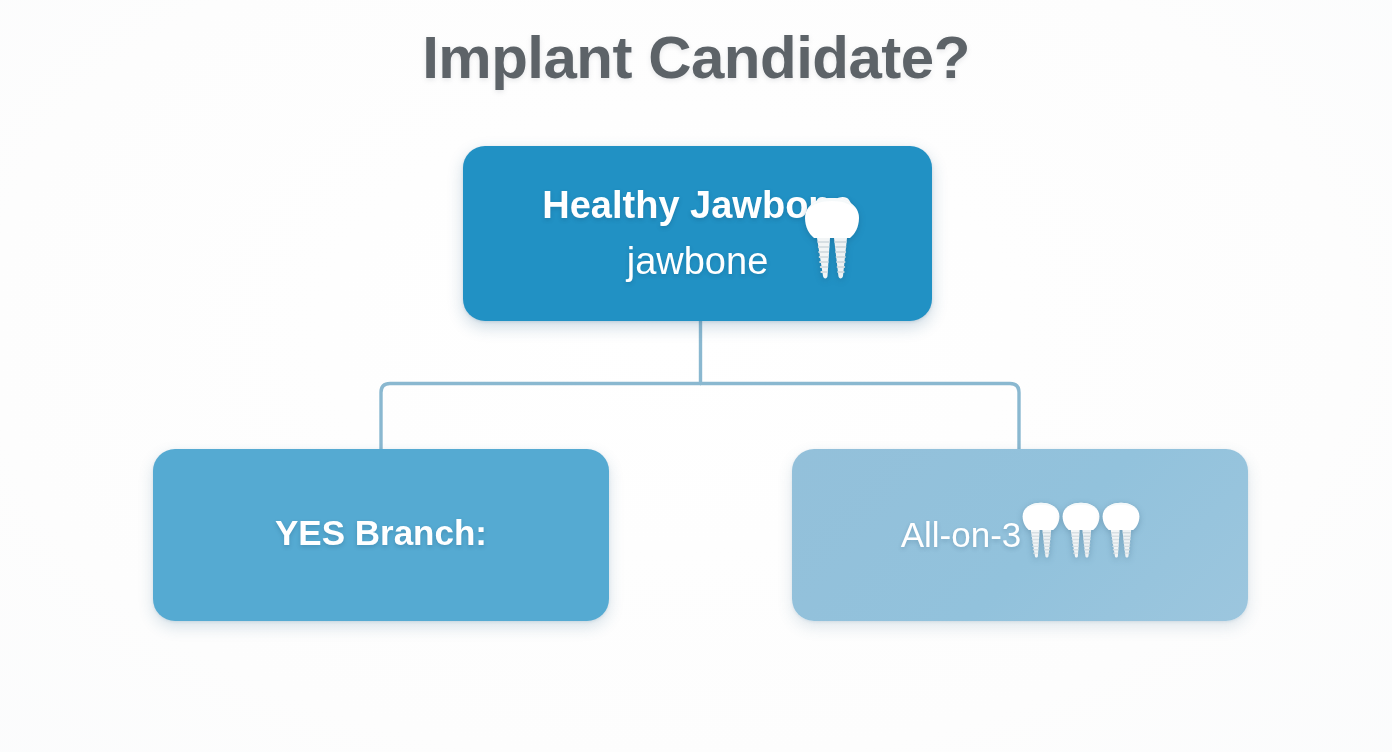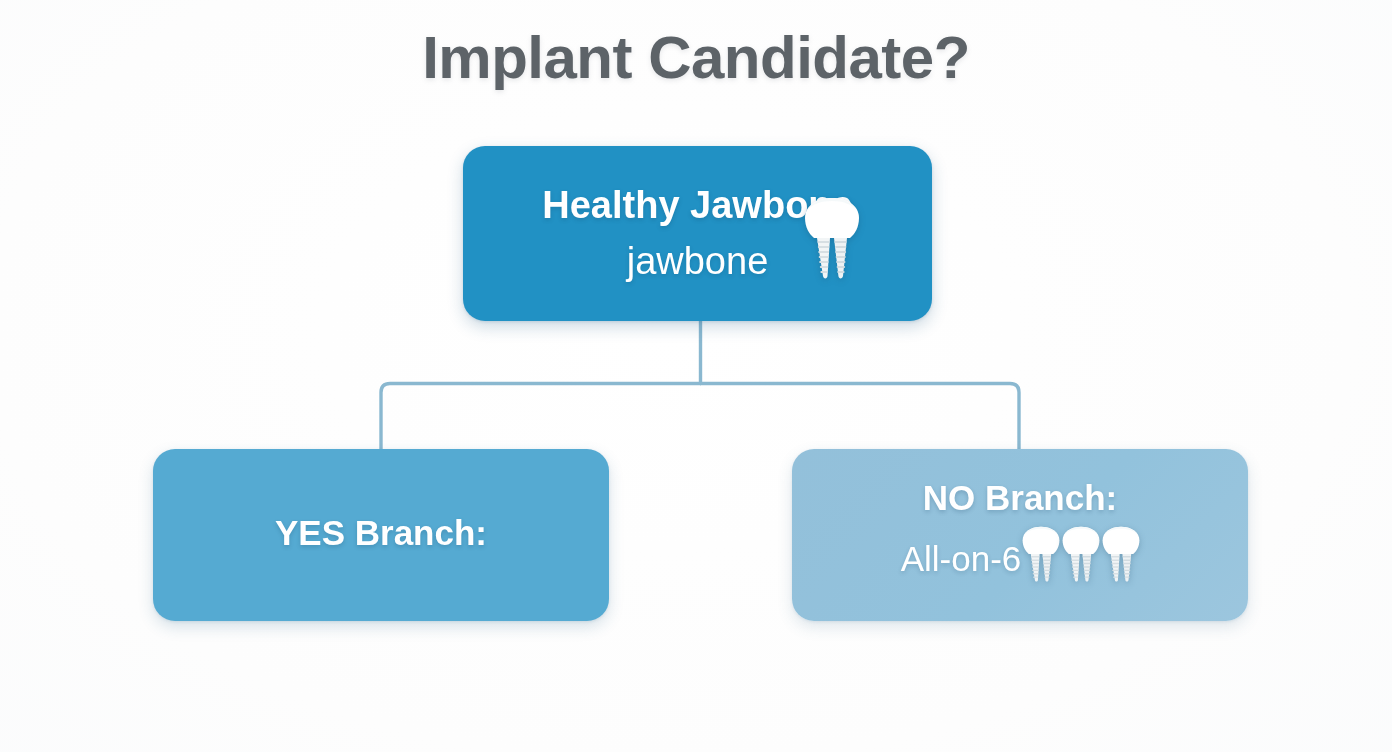--- a/index.html
+++ b/index.html
@@ -198,23 +198,22 @@
         </g>
       </svg>
     </span>
   </div>
 
   <div class="node" id="node-yes">
     <div class="node-line1">YES Branch:</div>
   </div>
 
   <div class="node" id="node-no">
-    <div class="node-line1">NO Branch:</div>
     <div class="node-line2">
-      <span>All-on-6</span>
+      <span>All-on-3</span>
       <span class="no-implant-row" id="no-implant-row">
           <span class="implant-icon"><svg width="44" height="60" viewBox="0 0 64 88">
               <path d="M32 4 C 16 4, 5 12, 5 24 C 5 33, 9 40, 14 44 L 50 44 C 55 40, 59 33, 59 24 C 59 12, 48 4, 32 4 Z" fill="#ffffff"></path>
               <path d="M32 4 C 20 4, 11 9, 7 17 C 12 10, 21 7, 32 7 C 43 7, 52 10, 57 17 C 53 9, 44 4, 32 4 Z" fill="#f4f8fa" opacity="0.9"></path>
               <path d="M17 44 L30 44 L27.5 82 C27.3 85, 23.5 85.5, 23 82 Z" fill="#f2f5f6"></path>
               <g fill="#d7dfe3">
                 <rect x="17.4" y="47" width="12.2" height="2.1" rx="1"></rect>
                 <rect x="17.8" y="52" width="11.6" height="2.1" rx="1"></rect>
                 <rect x="18.2" y="57" width="11" height="2.1" rx="1"></rect>
                 <rect x="18.7" y="62" width="10.2" height="2.1" rx="1"></rect>

